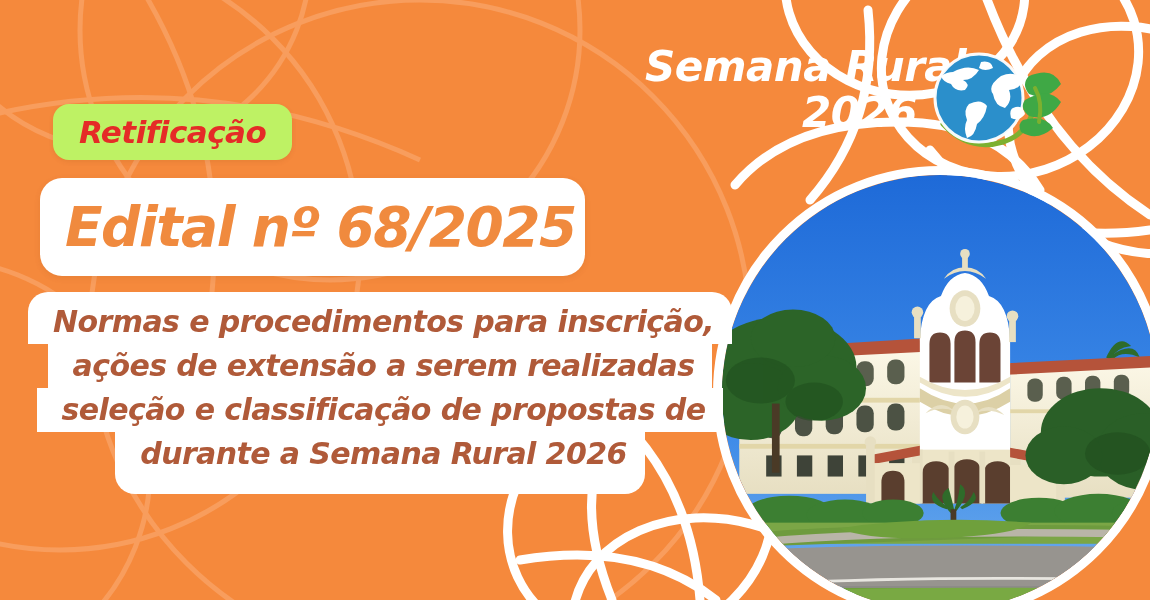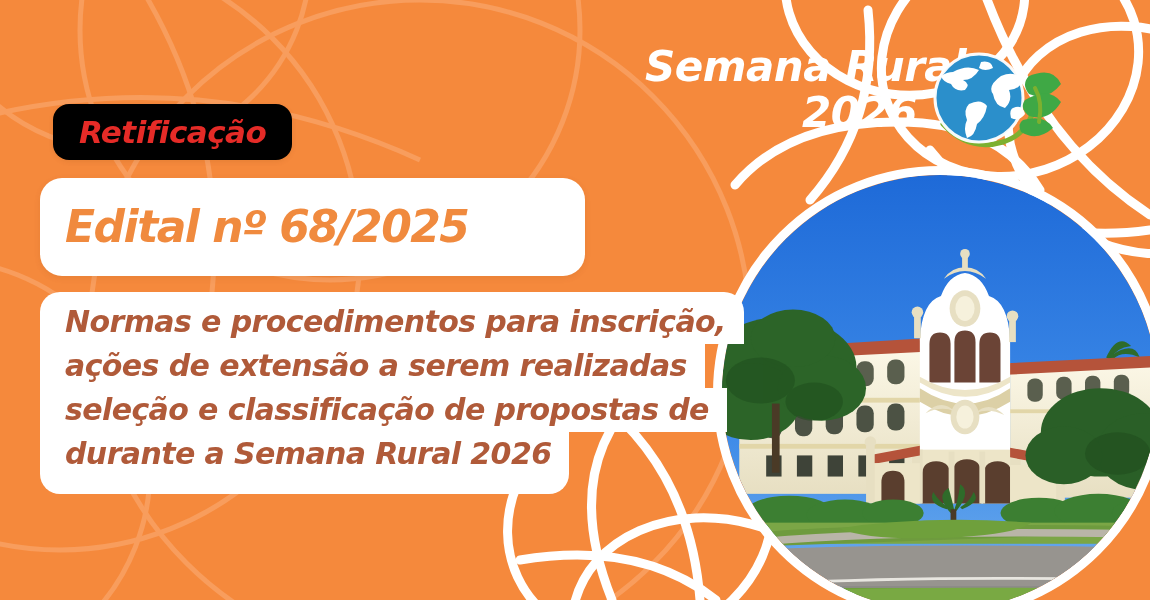--- a/index.html
+++ b/index.html
@@ -43,21 +43,21 @@
     border:9px solid #FFFFFF;
     overflow:hidden;
   }
   .photo-svg { position:absolute; left:0; top:0; width:100%; height:100%; display:block; }
 
   
   .badge-retificacao {
     position:absolute; left:53px; top:104px;
     height:56px;
     padding:0 26px;
-    background:#000000;
+    background:#bef264;
     border-radius:16px;
     display:flex; align-items:center;
     box-shadow:0 2px 5px rgba(120,60,10,0.10);
   }
   .badge-retificacao span {
     color:#E52B27;
     font-family:"DejaVu Sans", sans-serif;
     font-style:italic;
     font-weight:bold;
     font-size:31px;
@@ -73,31 +73,31 @@
     border-radius:22px;
     display:flex; align-items:center;
     padding-left:25px;
     box-shadow:0 2px 6px rgba(120,60,10,0.10);
   }
   .box-edital span {
     color:#F08A3E;
     font-family:"DejaVu Sans", sans-serif;
     font-style:italic;
     font-weight:bold;
-    font-size:44px;
+    font-size:55px;
     line-height:58px;
     letter-spacing:-1.5px;
     white-space:nowrap;
   }
 
   .desc-block {
     position:absolute; left:40px; top:292px;
     width:680px;
     display:flex; flex-direction:column;
-    align-items:flex-start;
+    align-items:center;
   }
   .desc-line {
     background:#FFFFFF;
     color:#B05A39;
     font-family:"DejaVu Sans", sans-serif;
     font-style:italic;
     font-weight:bold;
     font-size:30px;
     line-height:32px;
     letter-spacing:-0.6px;

